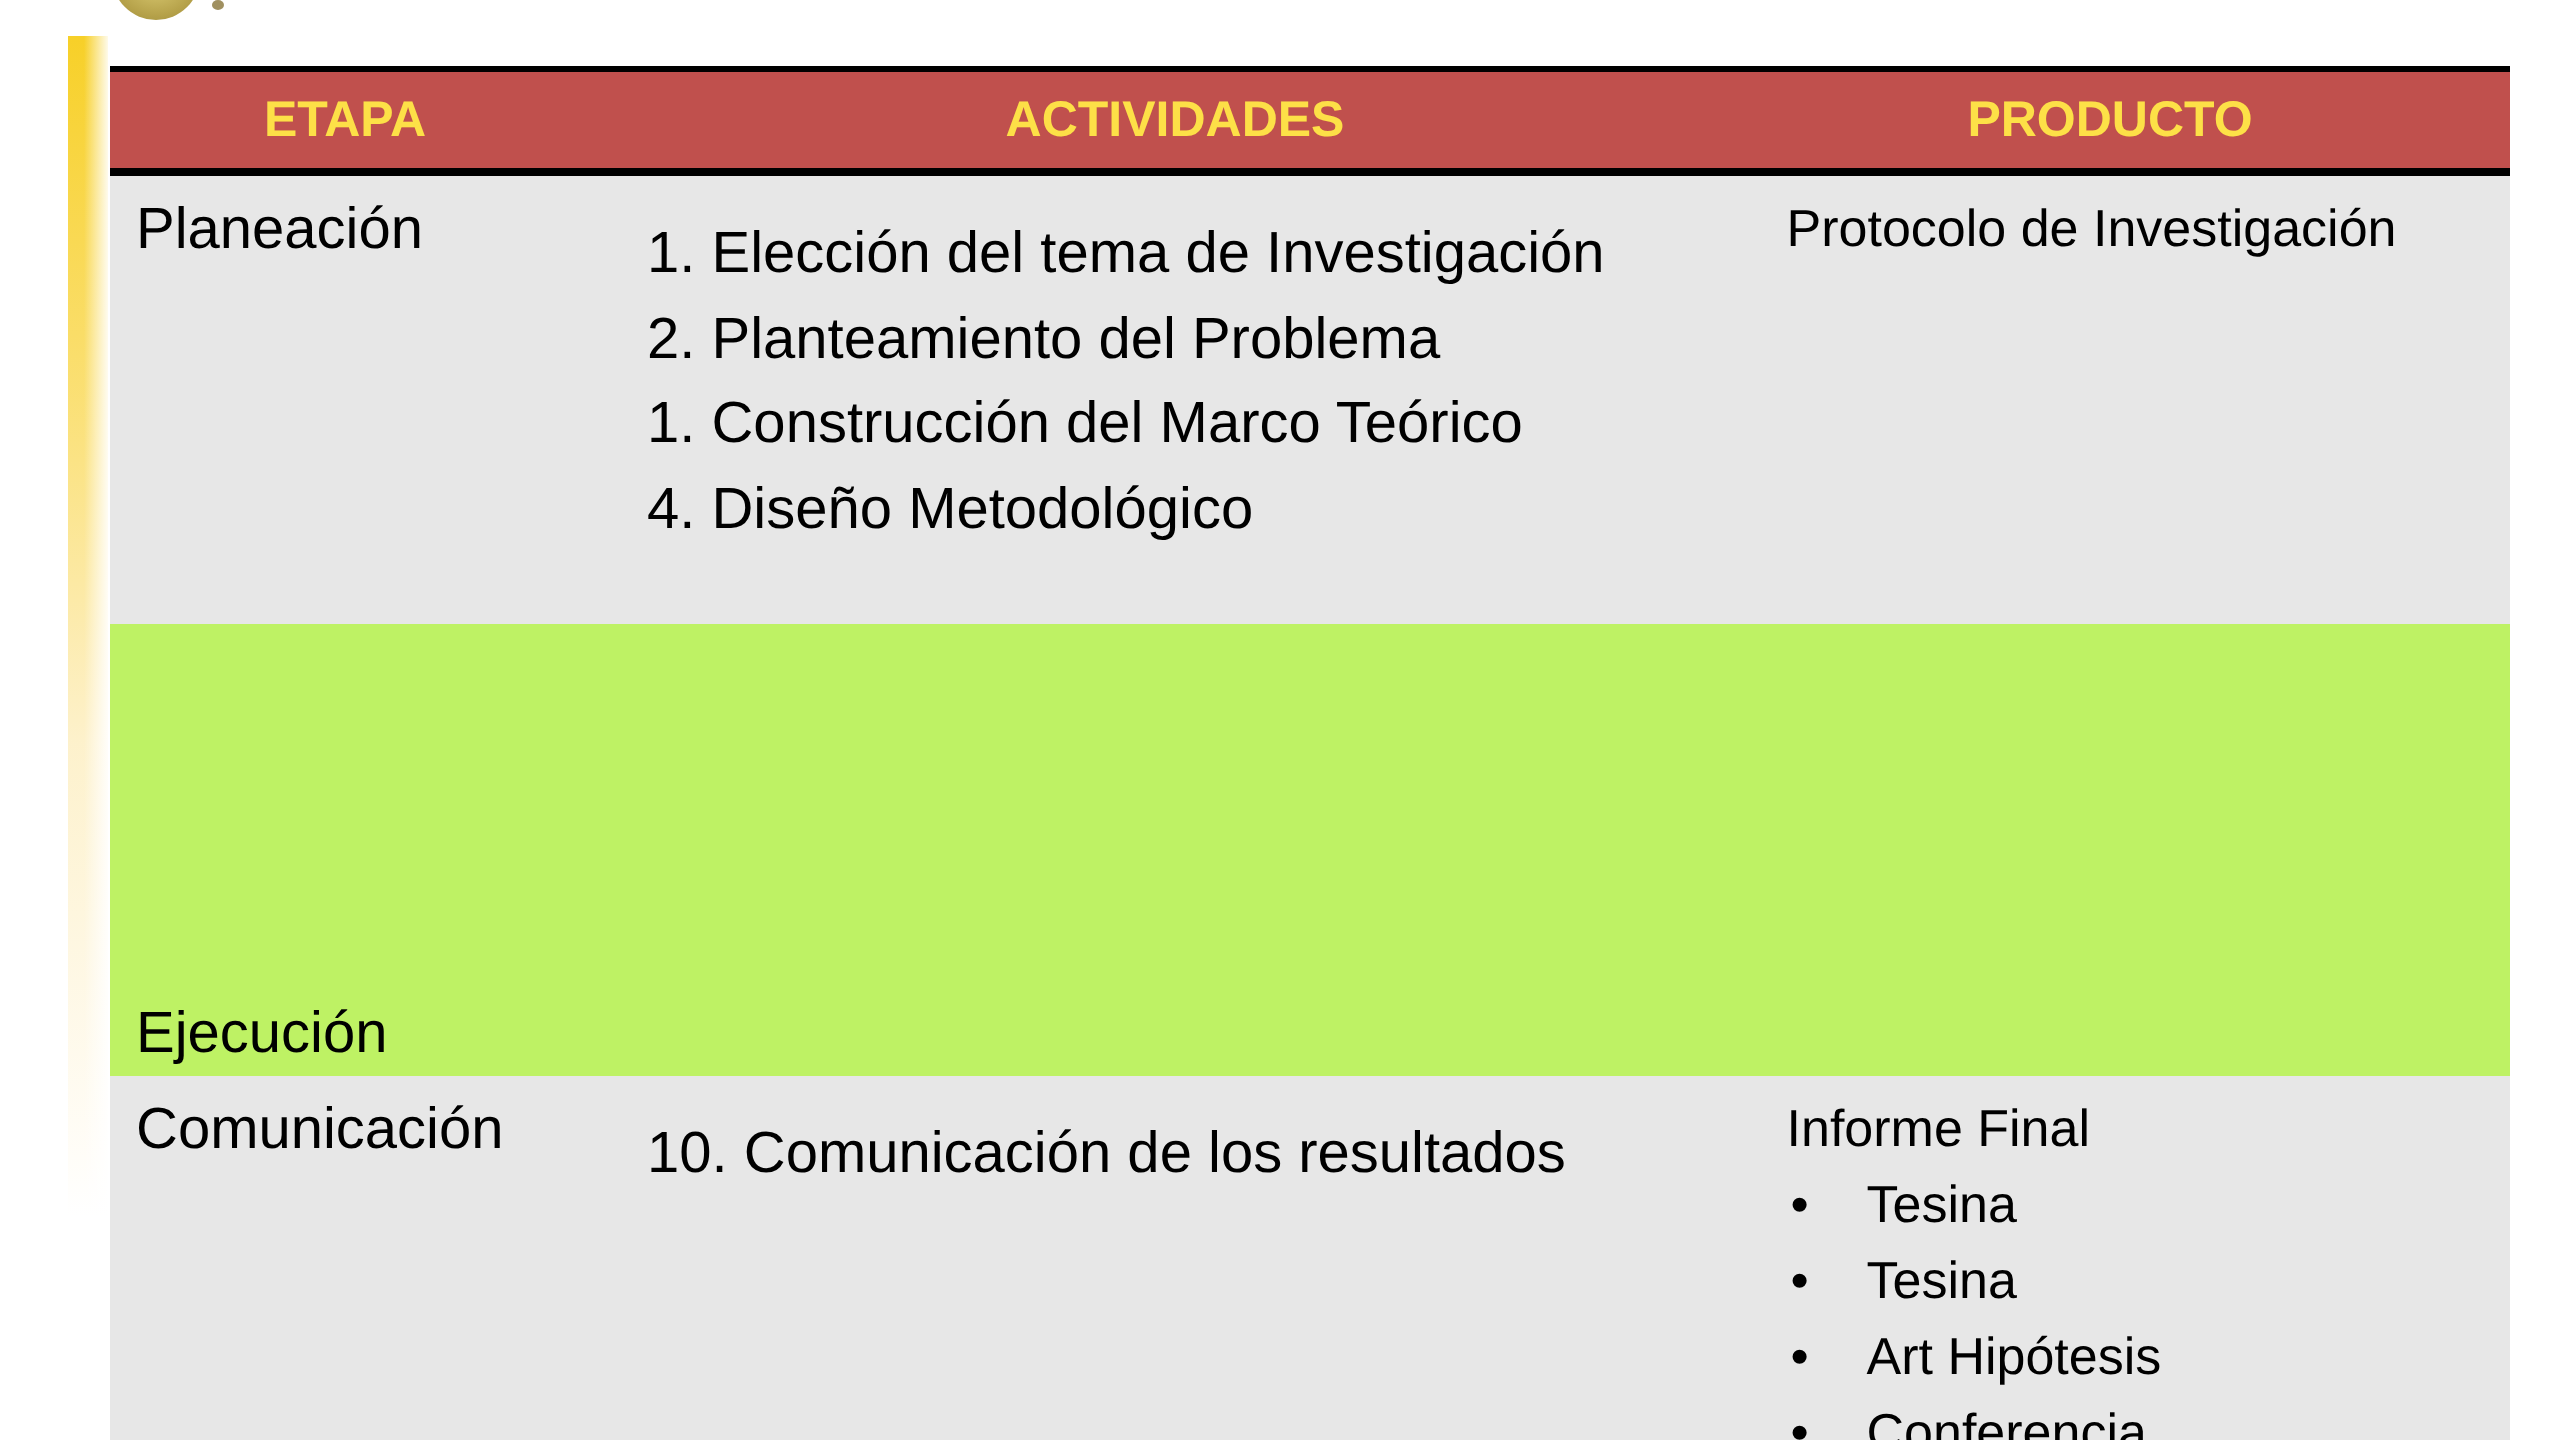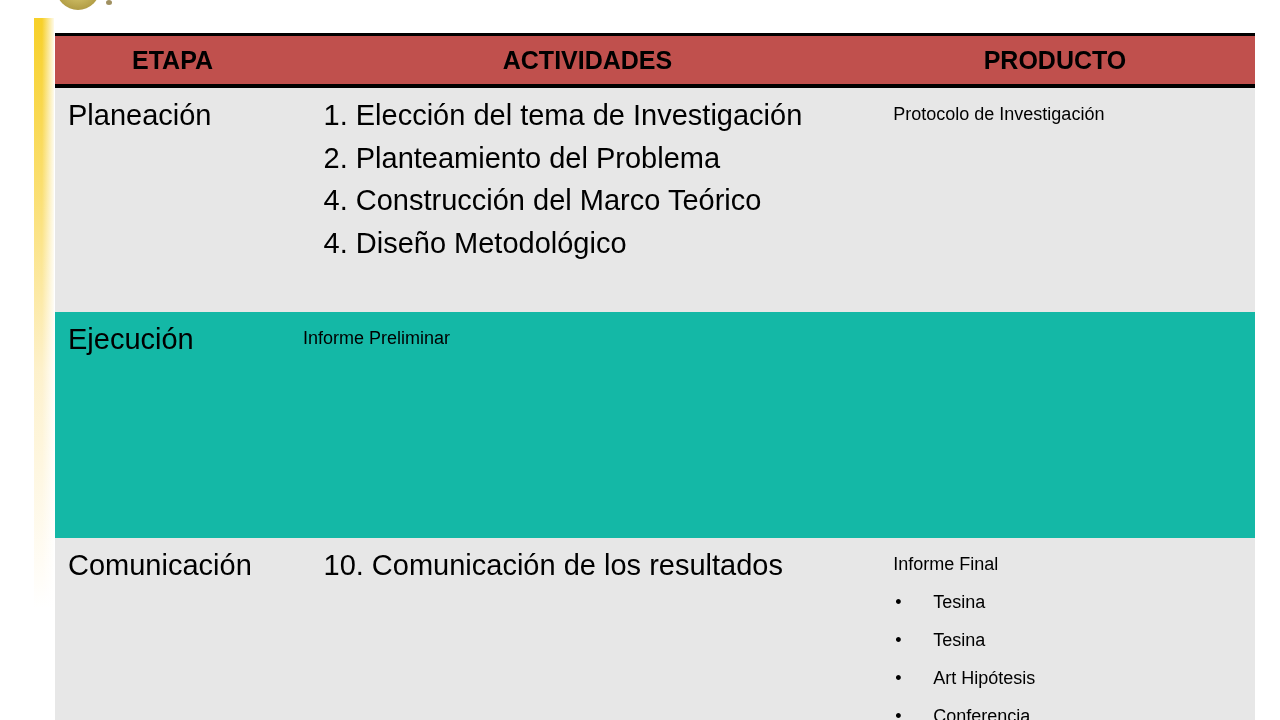--- a/index.html
+++ b/index.html
@@ -26,37 +26,37 @@
     .side-bar::after {
       content: ""; position: absolute; left: 8px; top: 0; width: 12px; height: 100%;
       background: linear-gradient(to right, rgba(255,255,255,0), rgba(255,255,255,0.9));
     }
     .table {
       position: absolute; left: 55px; top: 33px; width: 1200px;
     }
     .header {
       height: 48px; background: #c0504d;
       border-top: 3px solid #000; border-bottom: 4px solid #000;
-      display: flex; align-items: center; color: #000000;
+      display: flex; align-items: center; color: #fde047;
       font-weight: bold; font-size: 25px;
     }
     .row { display: flex; position: relative; }
     .row.gray { background: #e7e7e7; gap: 38px; }
-    .row.white { background: #14b8a6; }
+    .row.white { background: #bef264; align-items: flex-end; }
     .c1 { width: 235px; padding-left: 13px; box-sizing: border-box; }
     .c2 { width: 565px; padding-left: 10px; box-sizing: border-box; }
     .c3 { width: 400px; padding-left: 13px; box-sizing: border-box; }
     .header .c1, .header .c2, .header .c3 { text-align: center; padding-left: 0; }
     .header .c1 { width: 235px; }
     .header .c2 { width: 565px; padding-left: 30px; }
     .header .c3 { width: 400px; }
     .stage { font-size: 29px; color: #000; line-height: 42px; padding-top: 6px; }
-    .act { font-size: 29px; color: #000; line-height: 42.6px; padding-top: 6px; }
+    .act { font-size: 29px; color: #000; line-height: 42.6px; padding-top: 6px; margin-top: 12px; }
     .act .item { display: block; }
-    .prod { font-size: 18px; color: #000; line-height: 38px; padding-top: 7px; }
+    .prod { font-size: 26px; color: #000; line-height: 38px; padding-top: 7px; }
     .prod .bullet-item { display: flex; }
     .prod .dot { width: 40px; padding-left: 2px; box-sizing: border-box; }
     .r1 { height: 224px; }
     .r2 { height: 226px; }
     .r3 { height: 200px; }
   </style>
 </head>
 <body>
 
 <div class="gear"></div>
@@ -68,29 +68,28 @@
     <div class="c1">ETAPA</div>
     <div class="c2">ACTIVIDADES</div>
     <div class="c3">PRODUCTO</div>
   </div>
 
   <div class="row gray r1">
     <div class="c1 stage">Planeación</div>
     <div class="c2 act">
       <span class="item">1. Elección del tema de Investigación</span>
       <span class="item">2. Planteamiento del Problema</span>
-      <span class="item">4. Construcción del Marco Teórico</span>
+      <span class="item">1. Construcción del Marco Teórico</span>
       <span class="item">4. Diseño Metodológico</span>
     </div>
     <div class="c3 prod">Protocolo de Investigación</div>
   </div>
 
   <div class="row white r2">
     <div class="c1 stage">Ejecución</div>
-    <div class="c3 prod">Informe Preliminar</div>
   </div>
 
   <div class="row gray r3">
     <div class="c1 stage">Comunicación</div>
     <div class="c2 act">
       <span class="item">10. Comunicación de los resultados</span>
     </div>
     <div class="c3 prod">
       <div>Informe Final</div>
       <div class="bullet-item">

